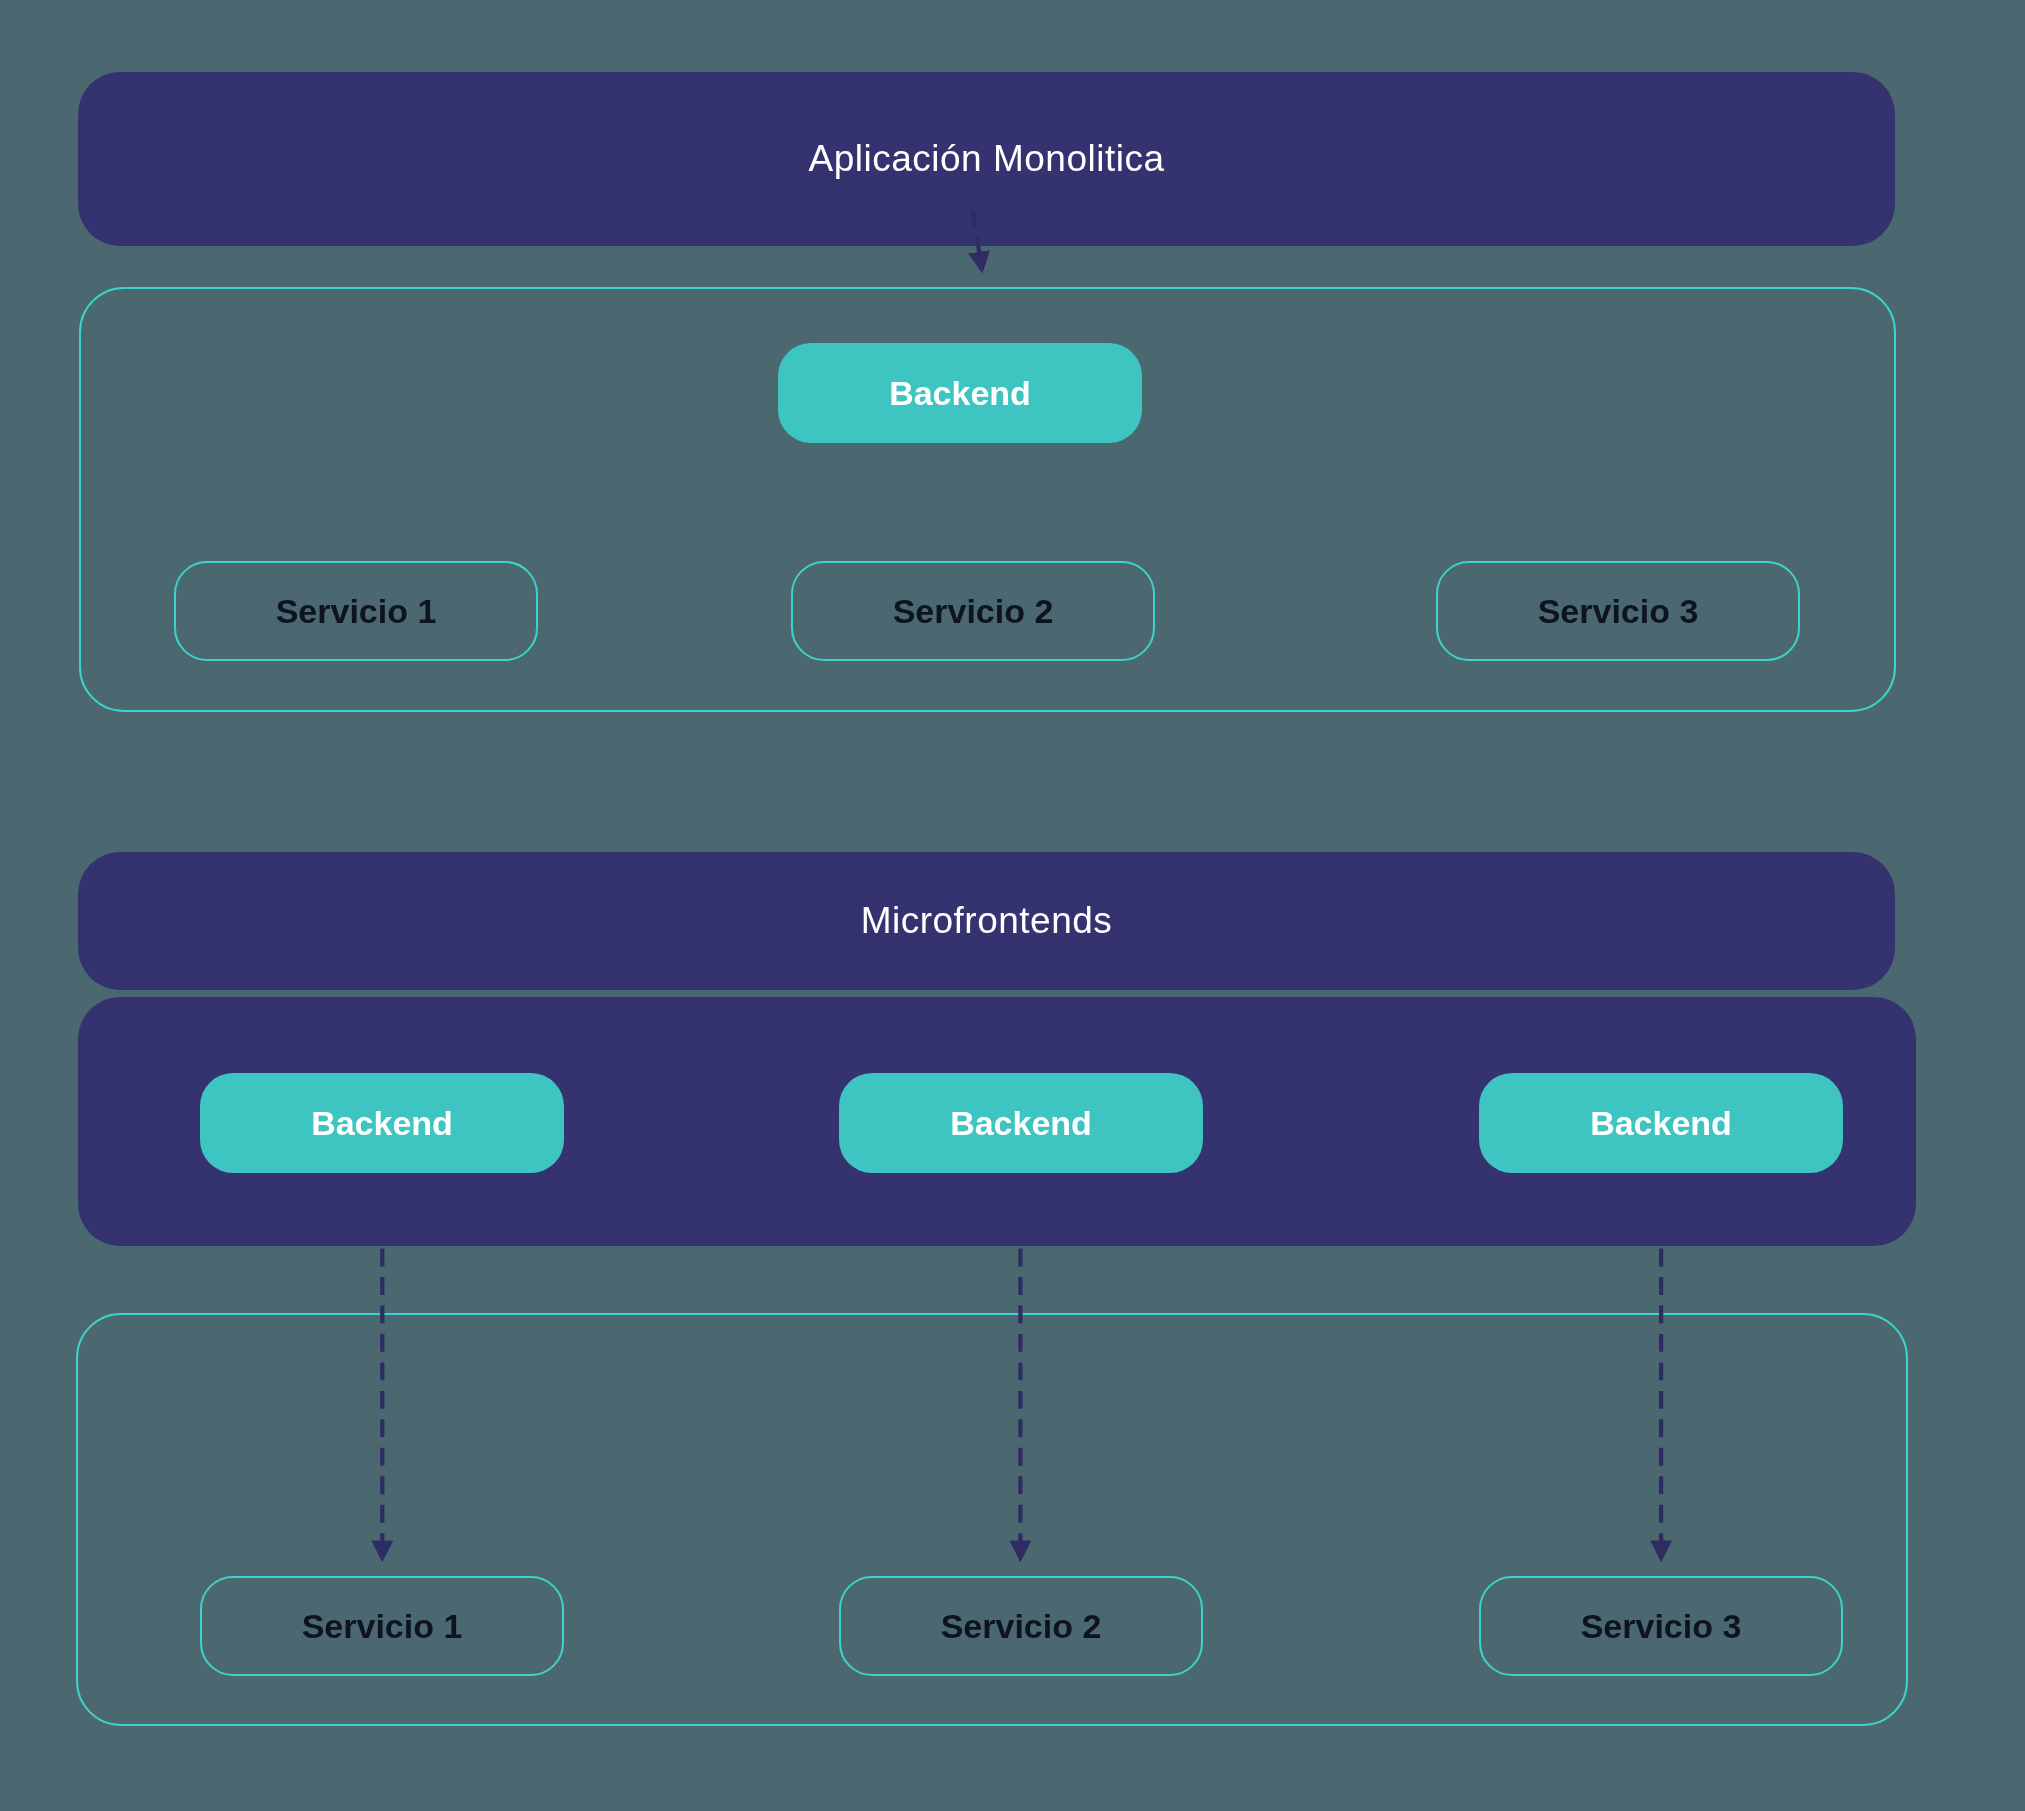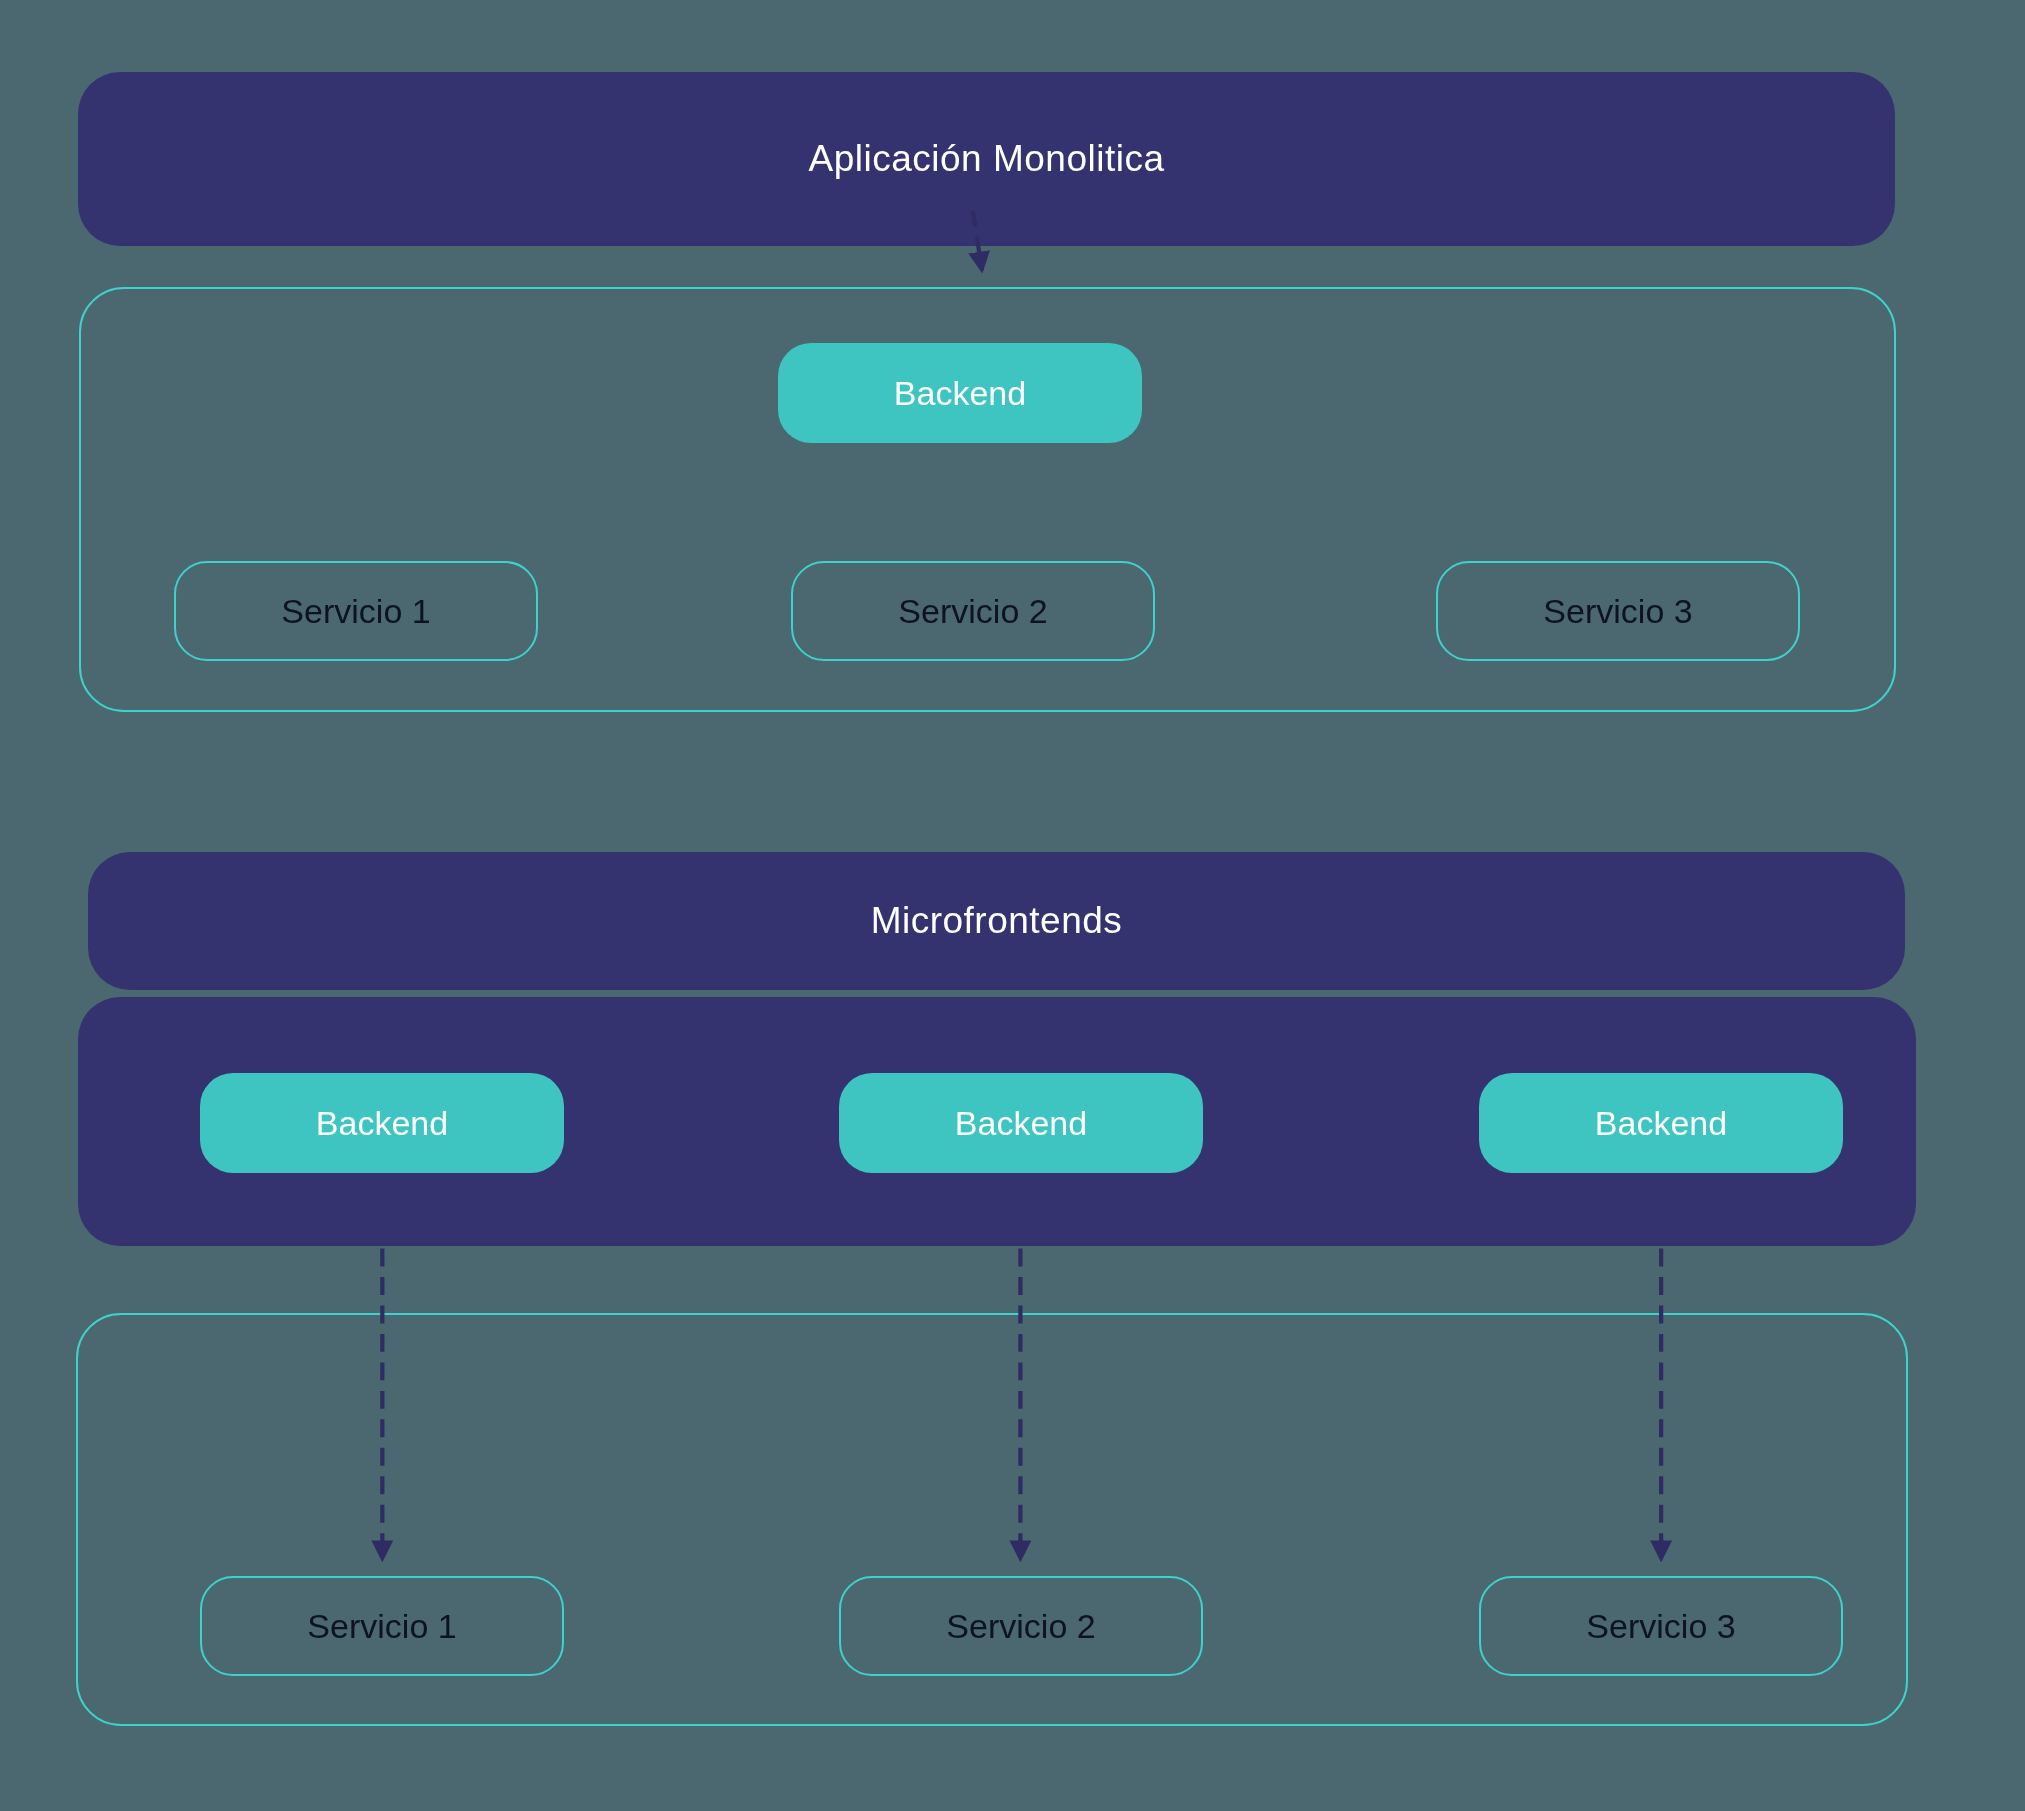--- a/index.html
+++ b/index.html
@@ -36,21 +36,21 @@
   .solid-block{
     position:absolute;
     background:var(--indigo);
     border-radius:42px;
   }
   .pill{
     position:absolute;
     width:364px;height:100px;
     border-radius:33px;
     display:flex;align-items:center;justify-content:center;
-    font-size:34px;font-weight:400;
+    font-size:34px;font-weight:700;
   }
   .pill--solid{
     background:var(--teal-fill);
     color:#ffffff;
   }
   .pill--outline{
     border:2.1px solid var(--teal-border);
     color:var(--ink);
   }
   .arrows{
@@ -76,21 +76,21 @@
   <div class="pill pill--outline" style="left:174px;top:561px;">
     <span>Servicio 1</span>
   </div>
   <div class="pill pill--outline" style="left:791px;top:561px;">
     <span>Servicio 2</span>
   </div>
   <div class="pill pill--outline" style="left:1436px;top:561px;">
     <span>Servicio 3</span>
   </div>
 
-  <div class="banner" style="left:88px;top:852px;width:1817px;height:138px;">
+  <div class="banner" style="left:78px;top:852px;width:1817px;height:138px;">
     <span>Microfrontends</span>
   </div>
 
   <div class="solid-block" style="left:78px;top:997px;width:1838px;height:249px;"></div>
 
   <div class="pill pill--solid" style="left:200px;top:1073px;">
     <span>Backend</span>
   </div>
   <div class="pill pill--solid" style="left:839px;top:1073px;">
     <span>Backend</span>

